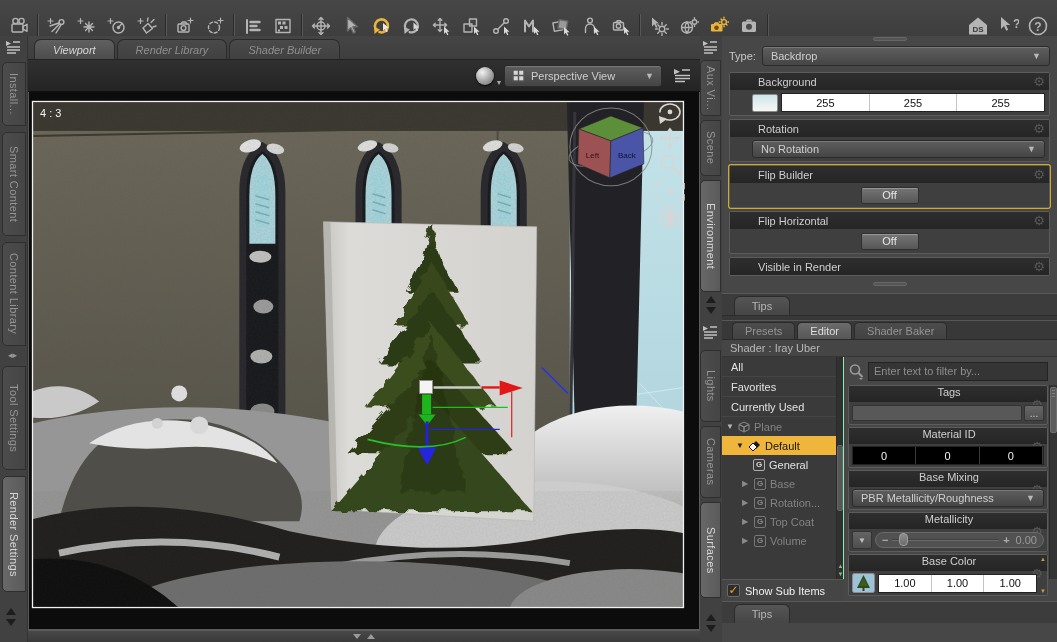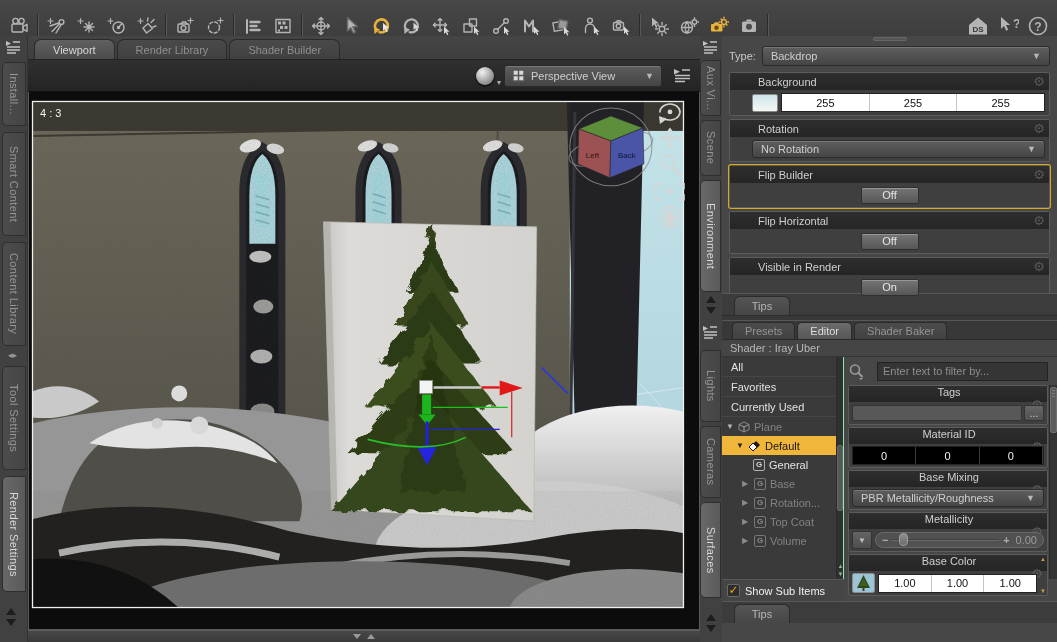--- a/index.html
+++ b/index.html
@@ -31,21 +31,21 @@
   .tri { width:0; height:0; }
   .tri.up { border-left:5px solid transparent; border-right:5px solid transparent; border-bottom:7px solid #1d1d1d; }
   .tri.dn { border-left:5px solid transparent; border-right:5px solid transparent; border-top:7px solid #1d1d1d; }
   .collapse-handle { position:absolute; left:8px; color:#9a9a9a; font-size:9px; }
 
   
   .vp { position:absolute; left:28px; top:36px; width:672px; height:606px; background:#3c3c3c; }
   .vp-tabs { height:24px; display:flex; align-items:flex-end; padding-left:6px; gap:2px;
     background:linear-gradient(#454545,#3e3e3e); border-bottom:1px solid #222; }
   .vp-tab { height:20px; padding:0 18px; display:flex; align-items:center; border-radius:7px 7px 0 0;
-    background:linear-gradient(#4a4a4a,#404040); border:1px solid #2a2a2a; border-bottom:none; color:#8f8f8f; }
+    background:linear-gradient(#4a4a4a,#404040); border:1px solid #2a2a2a; border-bottom:none; color:#8f8f8f;font-style:italic; }
   .vp-tab.active { background:linear-gradient(#606060,#4c4c4c); color:#d6d6d6; }
   .vp-toolbar { height:32px; background:linear-gradient(#303030,#242424); display:flex; align-items:center;
     justify-content:flex-end; gap:10px; padding-right:8px; border-bottom:1px solid #111; }
   .drawstyle-ball { width:18px; height:18px; border-radius:50%;
     background:radial-gradient(circle at 35% 30%, #f2f2f2, #9a9a9a 60%, #6e6e6e); box-shadow:0 1px 2px #000; position:relative; }
   .drawstyle-ball .dd { position:absolute; right:-7px; bottom:-2px; color:#aaa; font-size:8px; }
   .cam-select { width:158px; height:22px; border-radius:3px; background:linear-gradient(#5e5e5e,#444);
     border:1px solid #2a2a2a; box-shadow:inset 0 1px 0 #777; display:flex; align-items:center; gap:6px; padding:0 7px; color:#cfcfcf; }
   .cam-select .caret { margin-left:auto; color:#b8b8b8; font-size:9px; }
   .pane-menu-icon svg { display:block; }
@@ -111,21 +111,21 @@
   .gbox.dim { border-color:#777; color:#8a8a8a; }
   .list-scroll { position:absolute; right:0; top:0; bottom:0; width:7px; background:#303030; border-left:1px solid #2a2a2a; }
   .list-scroll .thumb { position:absolute; left:0; right:0; top:88px; height:66px; background:#575757; border:1px solid #666; border-radius:2px; }
   .list-scroll .sa { position:absolute; left:0; width:7px; font-size:6px; color:#93b093; text-align:center; }
   .subitems-row { height:22px; background:#454545; border-top:1px solid #585858; display:flex; align-items:center; gap:5px; padding-left:5px; }
   .checkbox { width:13px; height:13px; background:#2d2d2d; border:1px solid #6a6a6a; border-radius:2px;
     color:#f2a41f; font-size:12px; line-height:11px; font-weight:bold; text-align:center; }
   .subitems-row .lbl { color:#f0f0f0; }
 
   .sparams { flex:1; position:relative; padding:2px 9px 0 4px; }
-  .filter-row { display:flex; align-items:center; gap:12px; height:24px; margin-bottom:2px; }
+  .filter-row { display:flex; align-items:center; gap:3px; height:24px; margin-bottom:2px; }
   .filter-input { flex:1; height:19px; background:#353535; border:1px solid #232323; color:#c0c0c0; padding:0 5px; font-size:11px; }
   .filter-input::placeholder { color:#8d8d8d; }
   .sparams .pgroup { margin:0 0 2px; }
   .sparams .phead { padding-left:6px; height:16px;flex-direction:column; }
   .sparams .pbody { padding:2px 3px; min-height:22px; }
   .tags-field { flex:1; height:16px; background:#585858; border:1px solid #333; border-radius:2px; }
   .more-btn { width:20px; height:16px; margin-left:2px; background:linear-gradient(#666,#525252); border:1px solid #333;
     border-radius:2px; color:#ccc; display:flex; align-items:center; justify-content:center; font-size:10px; }
   .dd-btn { width:20px; height:18px; background:linear-gradient(#646464,#4e4e4e); border:1px solid #333; border-radius:2px;
     display:flex; align-items:center; justify-content:center; color:#c0c0c0; font-size:8px; flex:0 0 auto; margin-right:3px; }
@@ -689,23 +689,20 @@
         <div class="pbody">
             <div class="toggle-btn">Off</div>
           </div>
       </div>
 
       <div class="pgroup">
         <div class="phead">
             <span>Visible in Render</span>
             <span class="gear">⚙</span>
           </div>
-        <div class="pbody">
-            <div class="toggle-btn">On</div>
-          </div>
       </div>
       <div class="pane-grip" style="margin-top:6px;"></div>
     </div>
 
     <div class="tips-bar">
       <div class="tips-tab">
           <span>Tips</span>
         </div>
     </div>
 

